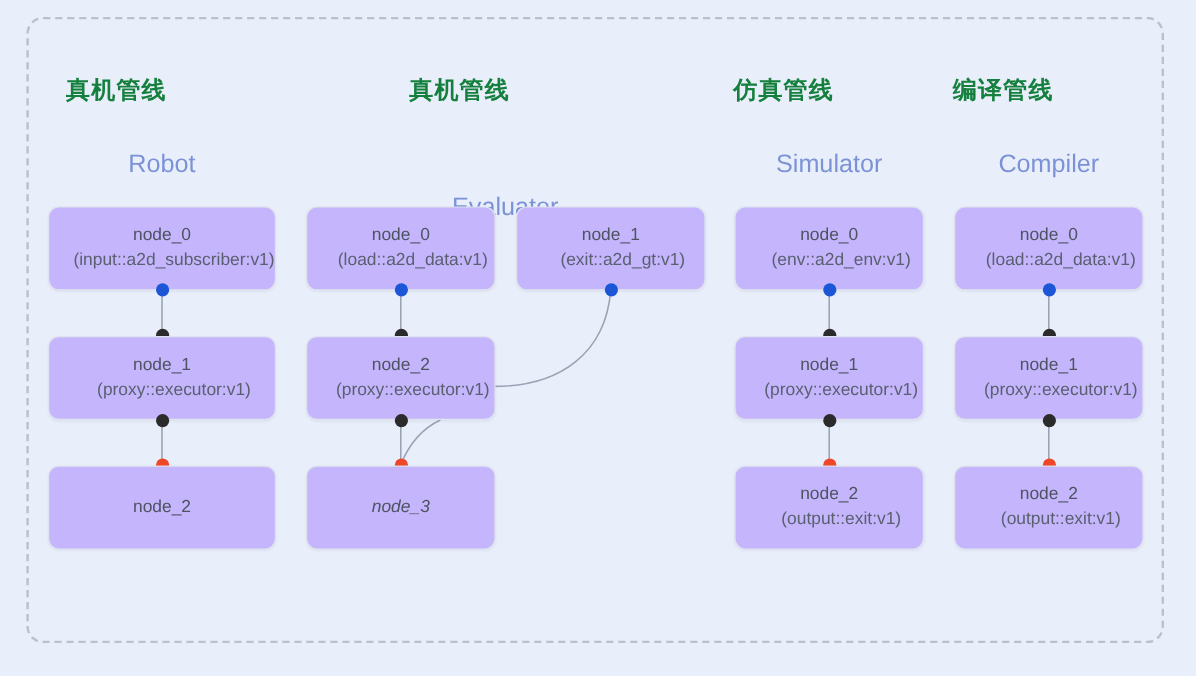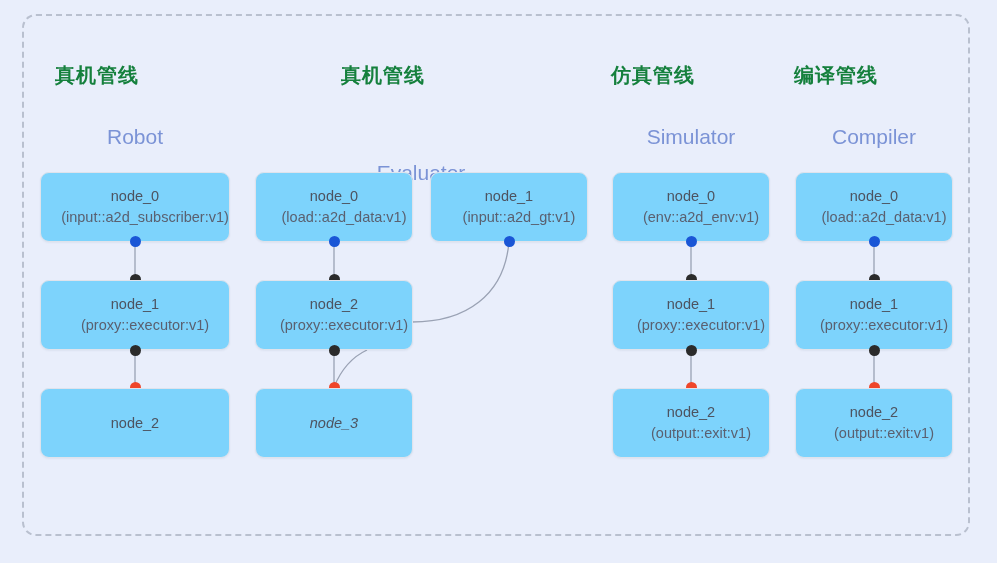--- a/index.html
+++ b/index.html
@@ -41,21 +41,21 @@
   }
   .col-subtitle {
     position: absolute;
     text-align: center;
     font-size: 21px;
     color: #7b93d6;
     white-space: nowrap;
   }
   .node {
     position: absolute;
-    background: #7dd3fc;
+    background: #c4b5fd;
     border: 1px solid #dfe3ec;
     border-radius: 9px;
     box-sizing: border-box;
     display: flex;
     flex-direction: column;
     align-items: center;
     justify-content: center;
     box-shadow: 0 1px 2px rgba(40,50,80,0.06);
   }
   .node-title {
@@ -152,21 +152,21 @@
   </div>
 
   <div class="node" style="left:255px; top:172px; width:158px; height:70px;">
     <div class="node-title">node_0</div>
     <div class="node-sub">(load::a2d_data:v1)</div>
   </div>
   <div class="port port-blue" style="left:334px; top:241px;"></div>
 
   <div class="node" style="left:430px; top:172px; width:158px; height:70px;">
     <div class="node-title">node_1</div>
-    <div class="node-sub">(input::a2d_gt:v1)</div>
+    <div class="node-sub">(exit::a2d_gt:v1)</div>
   </div>
   <div class="port port-blue" style="left:509px; top:241px;"></div>
 
   <div class="port port-black" style="left:334px; top:279px;"></div>
   <div class="node" style="left:255px; top:280px; width:158px; height:70px;">
     <div class="node-title">node_2</div>
     <div class="node-sub">(proxy::executor:v1)</div>
   </div>
   <div class="port port-black" style="left:334px; top:350px;"></div>
 

